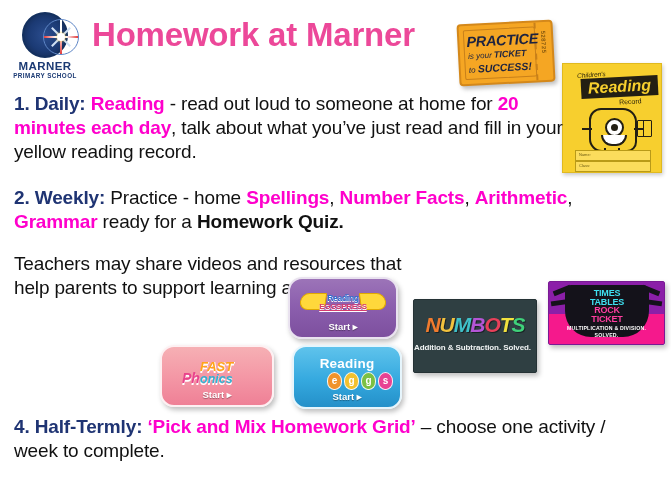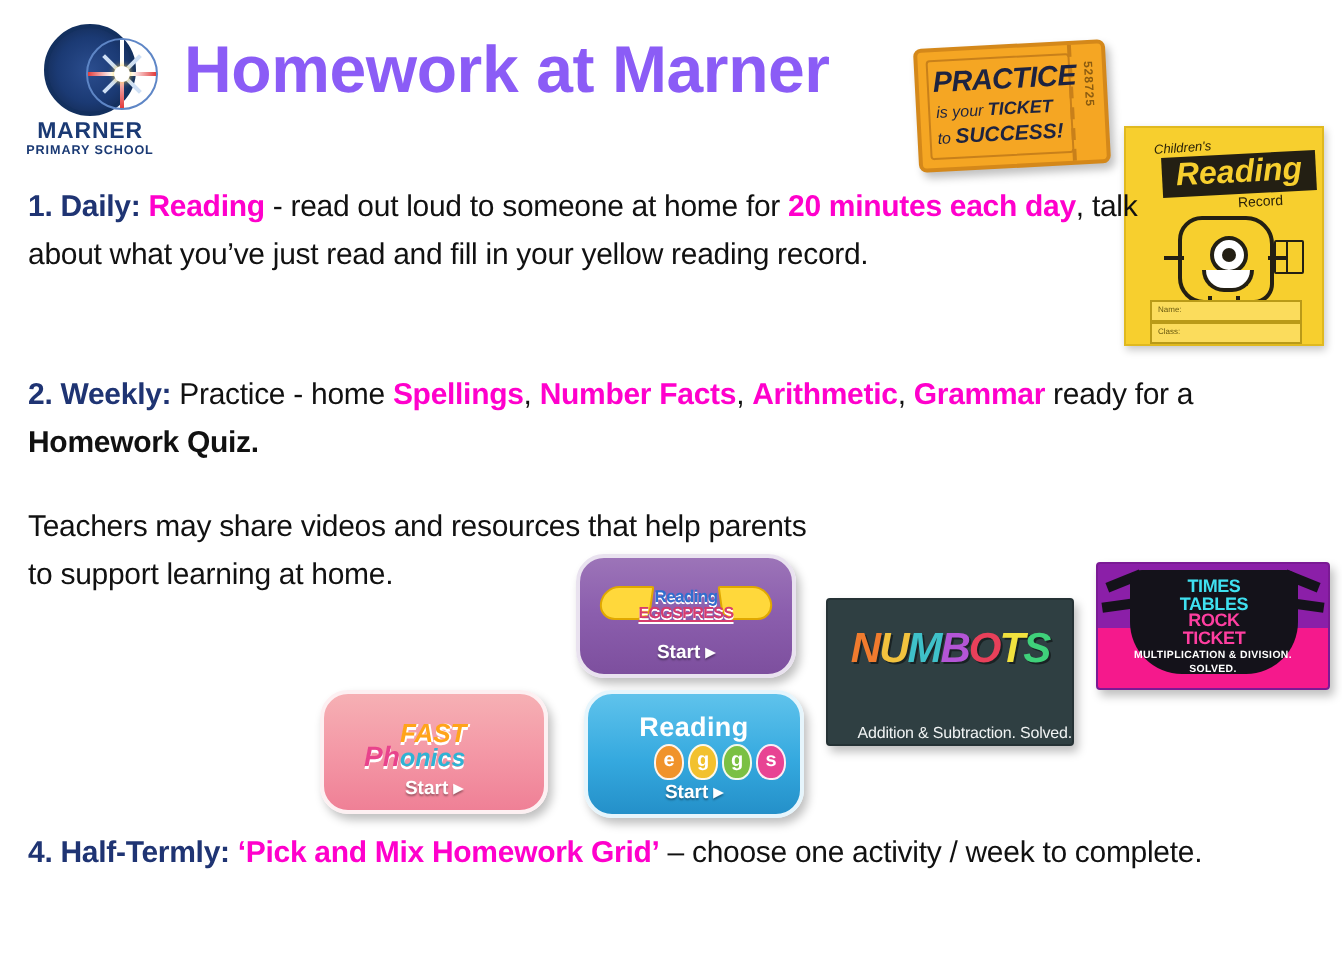--- a/index.html
+++ b/index.html
@@ -39,21 +39,21 @@
   .logo-x:after{width:1.6px;height:26px;margin-left:-.8px;margin-top:-13px;}
   .logo-hub{position:absolute;left:33px;top:19px;width:8px;height:8px;border-radius:50%;
     background:#ffffff;box-shadow:0 0 3px #ffd34d;}
   .logo-name{position:absolute;left:0;top:48px;width:74px;text-align:center;
     color:#1b3a74;font-weight:bold;font-size:11.5px;letter-spacing:.4px;line-height:12px;}
   .logo-sub{position:absolute;left:0;top:60px;width:74px;text-align:center;
     color:#1b3a74;font-weight:bold;font-size:6.3px;letter-spacing:.45px;}
 
   .title{
     position:absolute;left:92px;top:16px;
-    font-size:33px;font-weight:bold;color:#8b5cf6;
+    font-size:33px;font-weight:bold;color:#ec4899;
     letter-spacing:-.2px;white-space:nowrap;
   }
 
   
   .ticket{
     position:absolute;left:458px;top:22px;width:92px;height:58px;
     background:#f5a623;border:2px solid #d4881a;border-radius:4px;
     transform:rotate(-3deg);
     box-shadow:2px 3px 4px rgba(0,0,0,.25);
     overflow:hidden;
@@ -96,21 +96,21 @@
   .m-leg{position:absolute;top:38px;width:2.2px;height:9px;background:#231f13;}
   .m-arm{position:absolute;top:18px;width:10px;height:2.2px;background:#231f13;}
   .rec-book{position:absolute;left:74px;top:56px;width:13px;height:15px;
     border:1.6px solid #231f13;border-radius:1px;}
   .rec-book:after{content:"";position:absolute;left:5px;top:0;width:1.4px;height:100%;background:#231f13;}
   .rec-line{position:absolute;left:12px;width:74px;height:9px;
     border:1px solid #b99a18;background:#fbdc5c;}
   .rec-line span{position:absolute;left:3px;top:1px;font-size:4px;color:#6b5a10;}
 
   
-  .para{position:absolute;color:#111111;font-size:15px;line-height:24px;letter-spacing:-.15px;}
+  .para{position:absolute;color:#111111;font-size:19px;line-height:24px;letter-spacing:-.15px;}
   .num{color:#1f3473;font-weight:bold;}
   .hot{color:#ff00cc;font-weight:bold;}
   .bold{font-weight:bold;color:#111;}
 
   .p1{left:14px;top:92px;width:560px;}
   .p2{left:14px;top:186px;width:645px;}
   .p3{left:14px;top:252px;width:400px;}
   .p4{left:14px;top:305px;width:300px;font-weight:bold;color:#1f3473;}
   .p5{left:14px;top:415px;width:640px;}
 
@@ -155,22 +155,22 @@
   .re-eggs span{display:inline-block;width:13px;height:16px;border-radius:50% 50% 46% 46%;
     margin:0 1px;font-size:10px;font-weight:bold;color:#fff;line-height:16px;
     text-align:center;border:1.2px solid rgba(255,255,255,.9);}
 
   
   .t-numbots{left:413px;top:299px;width:122px;height:72px;border-radius:2px;
     background:#2f3f42;border:1px solid #253235;}
   .nb-word{position:absolute;left:0;top:13px;width:100%;text-align:center;font-size:0;}
   .nb-word span{font-size:21px;font-weight:bold;font-style:italic;letter-spacing:-1px;
     display:inline-block;text-shadow:1px 1px 0 rgba(0,0,0,.45);}
-  .nb-tag{position:absolute;left:0;bottom:1px;width:100%;text-align:right;
-    font-size:8px;font-weight:normal;color:#f0f3f3;letter-spacing:-.1px;}
+  .nb-tag{position:absolute;left:0;bottom:20px;width:100%;text-align:left;
+    font-size:8px;font-weight:bold;color:#f0f3f3;letter-spacing:-.1px;}
 
   
   .t-ttrs{left:548px;top:281px;width:115px;height:62px;border-radius:2px;
     background:linear-gradient(180deg,#8b1fa8 0%,#8b1fa8 52%,#f5198c 52%,#f5198c 100%);
     border:1px solid #7a1a94;}
   .ttrs-badge{position:absolute;left:16px;top:3px;width:84px;height:52px;
     background:#14121a;border-radius:6px 6px 26px 26px;}
   .ttrs-t1{position:absolute;left:0;top:4px;width:100%;text-align:center;
     font-size:9px;font-weight:bold;color:#3fe0f0;line-height:9px;letter-spacing:-.2px;}
   .ttrs-t2{position:absolute;left:0;top:21px;width:100%;text-align:center;

